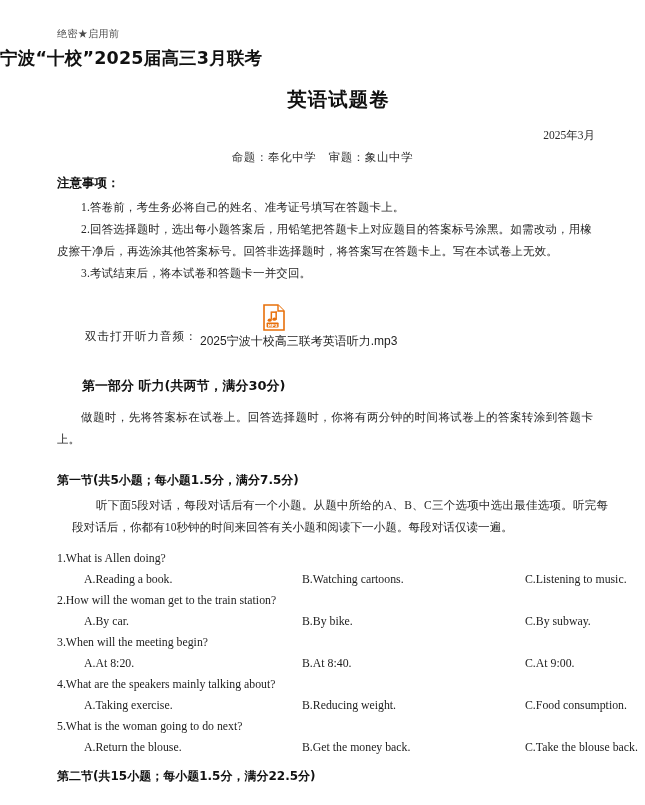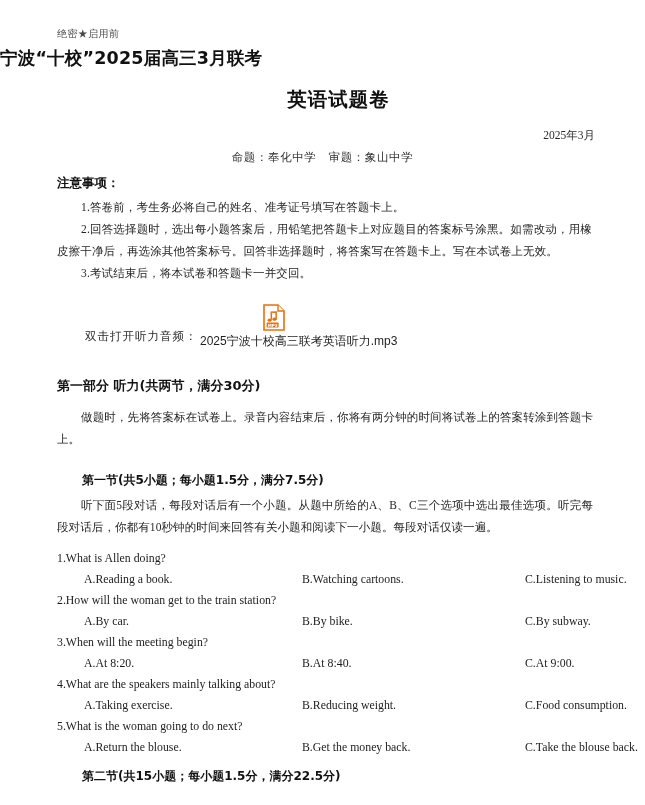--- a/index.html
+++ b/index.html
@@ -158,21 +158,20 @@
     white-space: nowrap;
   }
   .sec-sub-heading {
     position: absolute;
     left: 57px;
     font-size: 12px;
     font-weight: bold;
     font-family: "DejaVu Sans", "Liberation Sans", sans-serif;
     color: #111;
     white-space: nowrap;
-    margin-left: 25px;
   }
   .para {
     position: absolute;
     left: 57px;
     width: 536px;
     font-size: 11.5px;
     line-height: 1.95;
     color: #262626;
     letter-spacing: .1px;
     text-align: justify;
@@ -241,29 +240,29 @@
             <ellipse cx="11.4" cy="15.2" rx="2" ry="1.6"></ellipse>
           </g>
           <rect x="3.6" y="18.4" width="12" height="5.2" rx="0.8" fill="#E8700A"></rect>
           <text x="9.6" y="22.5" font-size="4.1" font-family="DejaVu Sans, sans-serif" fill="#ffffff" text-anchor="middle" font-weight="bold">MP3</text>
         </svg>
       </span>
       <span class="audio-filename">2025宁波十校高三联考英语听力.mp3</span>
     </div>
   </div>
 
-  <div class="sec-heading" style="top:377px;">第一部分 听力(共两节，满分30分)</div>
+  <div class="sec-heading" style="top:377px;margin-left:25px;">第一部分 听力(共两节，满分30分)</div>
 
   <div class="para" style="top:406px;">
-    <p>做题时，先将答案标在试卷上。录音内容结束后，你将有两分钟的时间将试卷上的答案转涂到答题卡上。</p>
+    <p>做题时，先将答案标在试卷上。回答选择题时，你将有两分钟的时间将试卷上的答案转涂到答题卡上。</p>
   </div>
 
   <div class="sec-sub-heading" style="top:472px;">第一节(共5小题；每小题1.5分，满分7.5分)</div>
 
-  <div class="para" style="top:494px;">
+  <div class="para" style="top:494px;margin-left:15px;">
     <p>听下面5段对话，每段对话后有一个小题。从题中所给的A、B、C三个选项中选出最佳选项。听完每段对话后，你都有10秒钟的时间来回答有关小题和阅读下一小题。每段对话仅读一遍。</p>
   </div>
 
   <div class="qlist">
 
     <div class="q-item">
       <div class="q-stem">1.What is Allen doing?</div>
       <div class="q-options">
         <span class="opt opt-a">A.Reading a book.</span>
         <span class="opt opt-b">B.Watching cartoons.</span>

